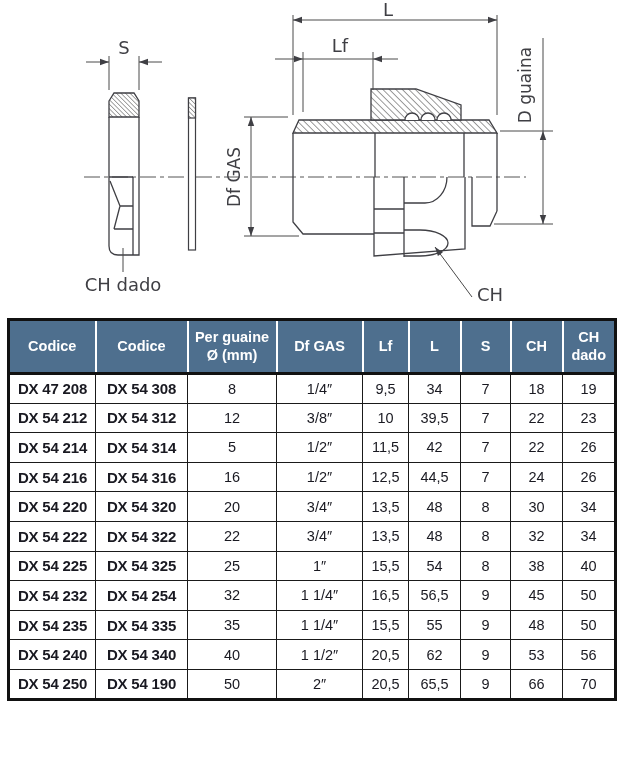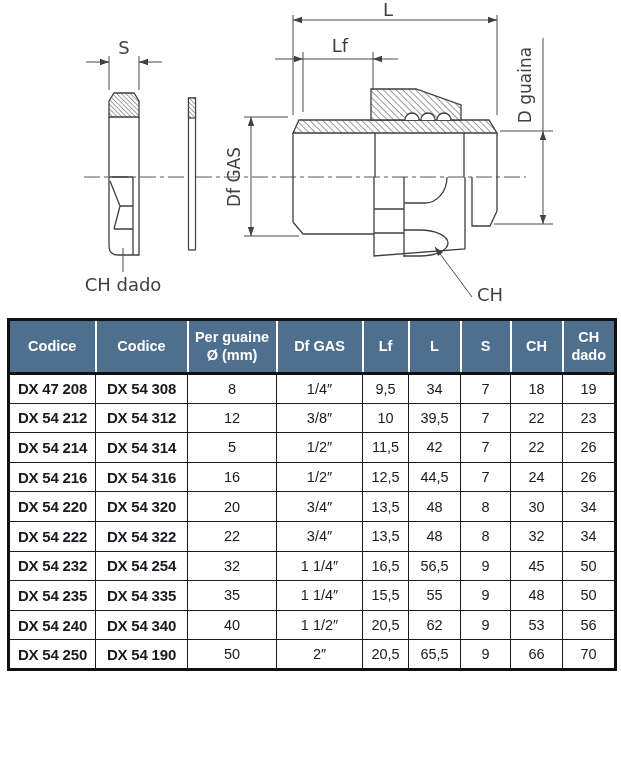--- a/index.html
+++ b/index.html
@@ -216,20 +216,31 @@
       <td class="code">DX 54 322</td>
       <td>22</td>
       <td>3/4″</td>
       <td>13,5</td>
       <td>48</td>
       <td>8</td>
       <td>32</td>
       <td>34</td>
     </tr>
         <tr>
+      <td class="code">DX 54 225</td>
+      <td class="code">DX 54 325</td>
+      <td>25</td>
+      <td>1″</td>
+      <td>15,5</td>
+      <td>54</td>
+      <td>8</td>
+      <td>38</td>
+      <td>40</td>
+    </tr>
+        <tr>
       <td class="code">DX 54 232</td>
       <td class="code">DX 54 254</td>
       <td>32</td>
       <td>1 1/4″</td>
       <td>16,5</td>
       <td>56,5</td>
       <td>9</td>
       <td>45</td>
       <td>50</td>
     </tr>

